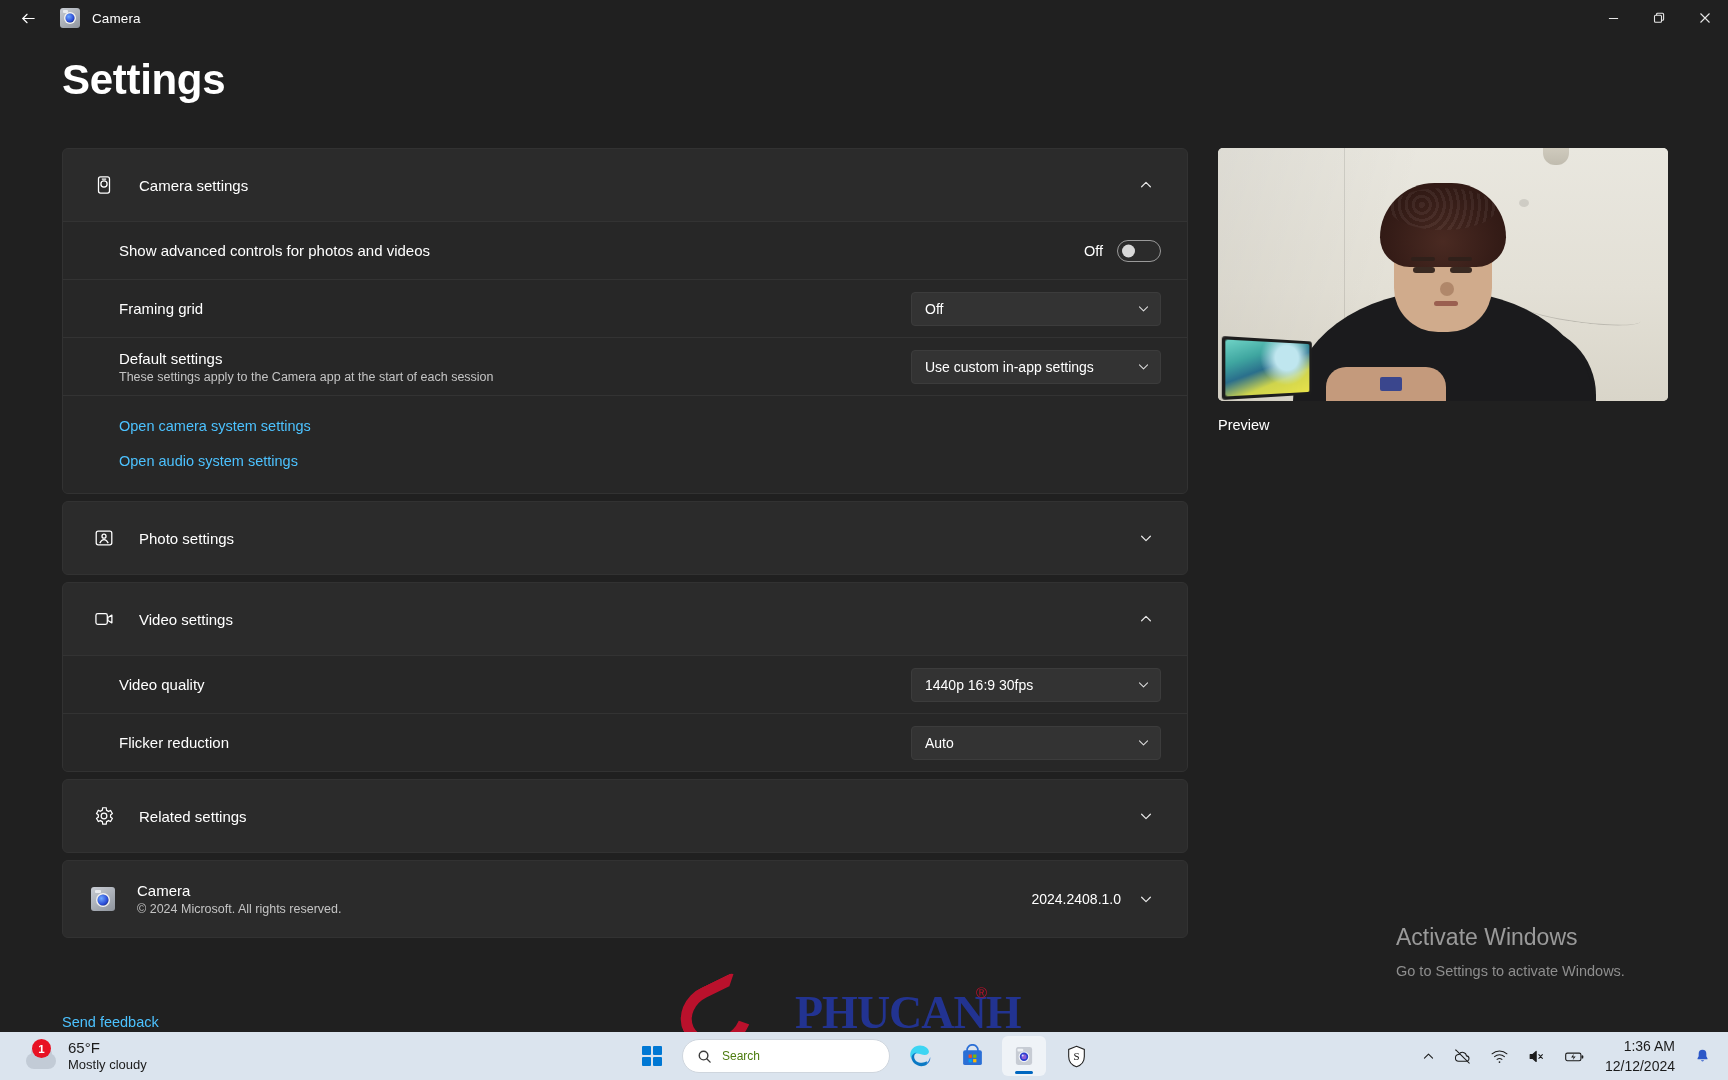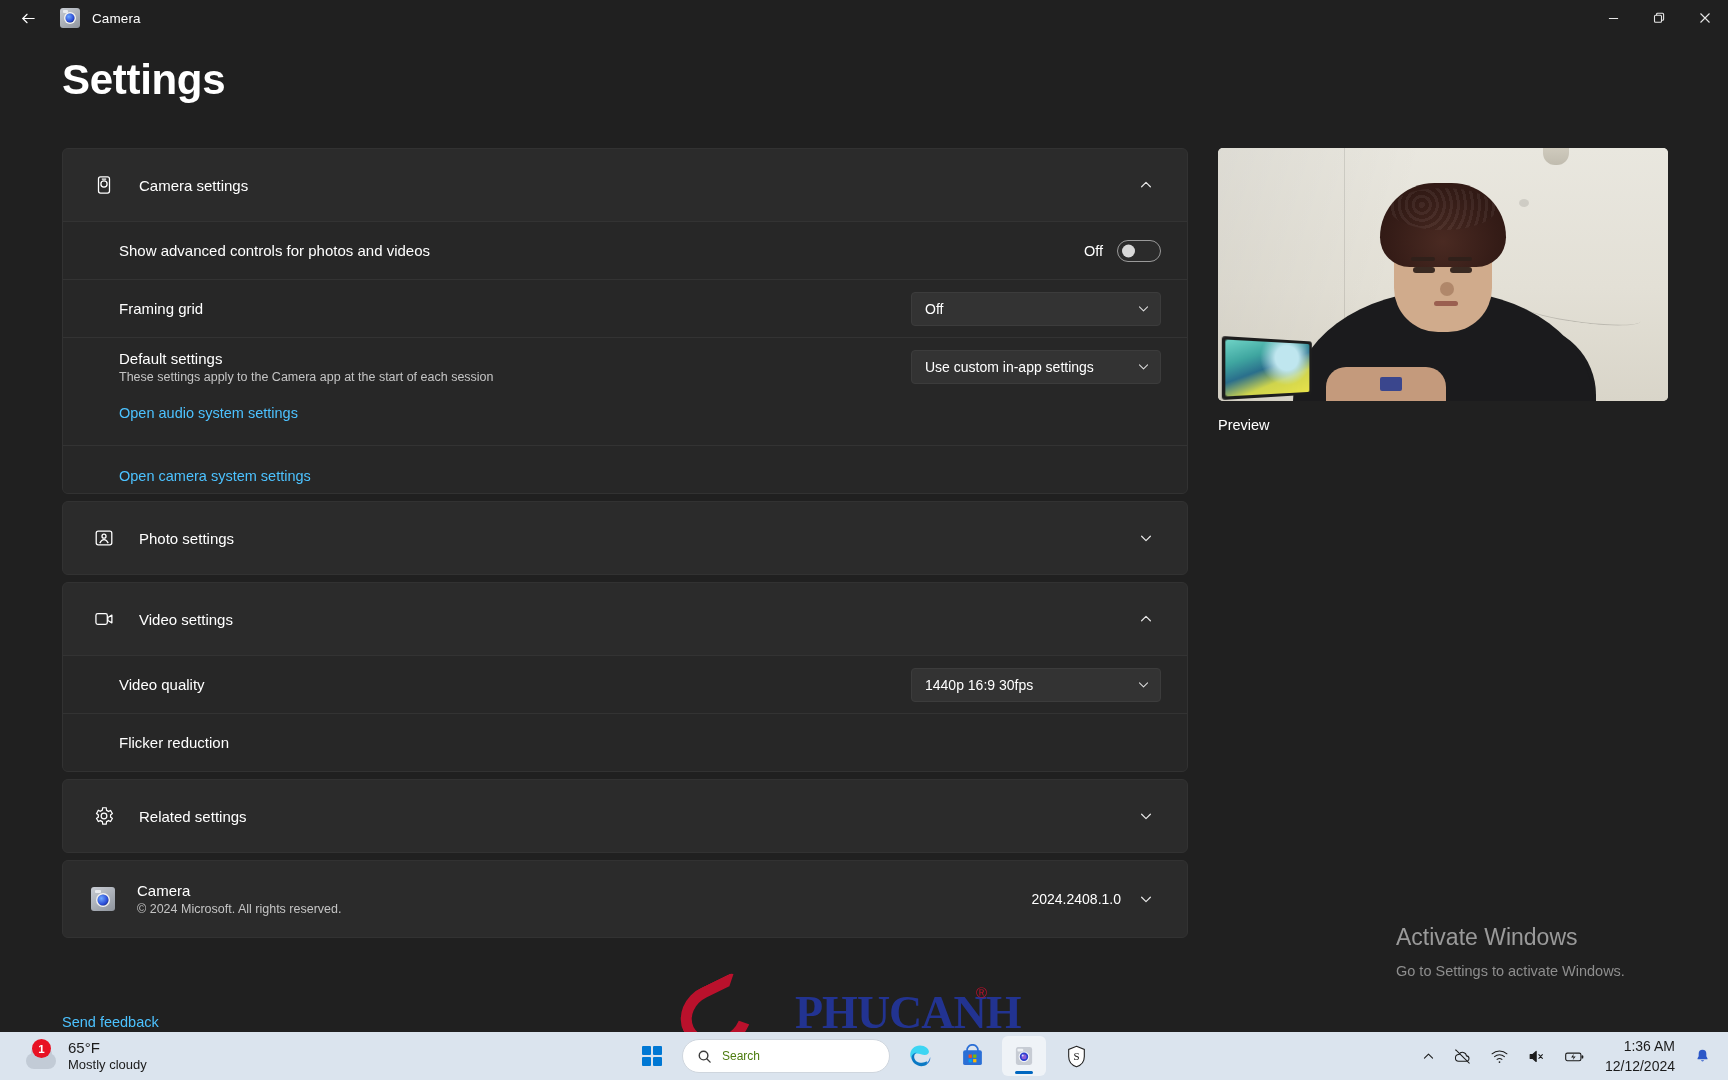--- a/index.html
+++ b/index.html
@@ -441,25 +441,25 @@
         <div class="dd">
           <span class="dd-val">Use custom in-app settings</span>
           <span class="dd-chev">
             <svg width="13" height="13" viewBox="0 0 16 16" fill="none" stroke="currentColor" stroke-width="1.3" stroke-linecap="round" stroke-linejoin="round">
                 <path d="M3 6l5 5 5-5"></path>
               </svg>
           </span>
         </div>
       </div>
 
+      <div class="row sub links first">
+        <a class="link">Open camera system settings</a>
+      </div>
       <div class="row sub links second last">
         <a class="link">Open audio system settings</a>
-      </div>
-      <div class="row sub links first">
-        <a class="link">Open camera system settings</a>
       </div>
     </div>
 
     <div class="card">
       <div class="row header">
         <div class="row-icon">
           <svg width="22" height="22" viewBox="0 0 24 24" fill="none" stroke="currentColor" stroke-width="1.4">
             <rect x="3.5" y="4.5" width="17" height="15" rx="2.2"></rect>
             <circle cx="12" cy="10" r="2.2"></circle>
             <path d="M7.4 17.6c1.2-2.6 2.8-3.9 4.6-3.9s3.4 1.3 4.6 3.9"></path>
@@ -501,20 +501,28 @@
             <svg width="13" height="13" viewBox="0 0 16 16" fill="none" stroke="currentColor" stroke-width="1.3" stroke-linecap="round" stroke-linejoin="round">
                 <path d="M3 6l5 5 5-5"></path>
               </svg>
           </span>
         </div>
       </div>
 
       <div class="row sub">
         <div class="row-label">Flicker reduction</div>
         <div class="grow"></div>
+        <div class="dd">
+          <span class="dd-val">Auto</span>
+          <span class="dd-chev">
+            <svg width="13" height="13" viewBox="0 0 16 16" fill="none" stroke="currentColor" stroke-width="1.3" stroke-linecap="round" stroke-linejoin="round">
+                <path d="M3 6l5 5 5-5"></path>
+              </svg>
+          </span>
+        </div>
       </div>
     </div>
 
     <div class="card">
       <div class="row header">
         <div class="row-icon">
           <svg width="22" height="22" viewBox="0 0 24 24" fill="none" stroke="currentColor" stroke-width="1.35">
             <circle cx="12" cy="12" r="3.1"></circle>
             <path d="M19.2 12a7.2 7.2 0 0 0-.1-1.2l2-1.5-1.9-3.3-2.3 1a7.4 7.4 0 0 0-2.1-1.2L14.4 3h-3.8l-.4 2.6a7.4 7.4 0 0 0-2.1 1.2l-2.3-1L3.9 9.3l2 1.5A7.2 7.2 0 0 0 5.8 12c0 .4 0 .8.1 1.2l-2 1.5 1.9 3.3 2.3-1c.6.5 1.3.9 2.1 1.2l.4 2.6h3.8l.4-2.6c.8-.3 1.5-.7 2.1-1.2l2.3 1 1.9-3.3-2-1.5c.1-.4.1-.8.1-1.2z"></path>
           </svg>

